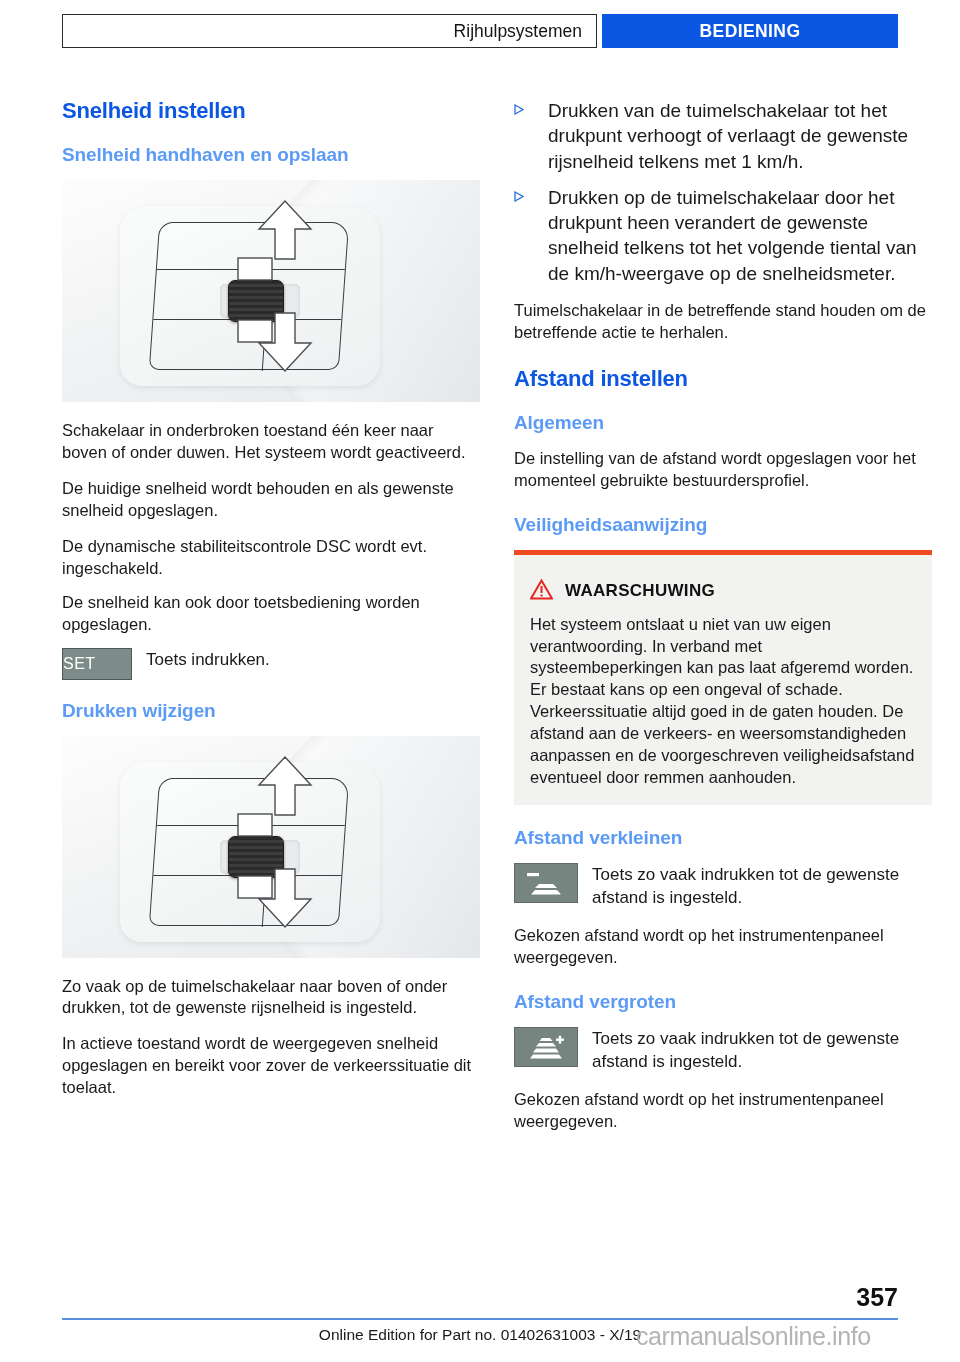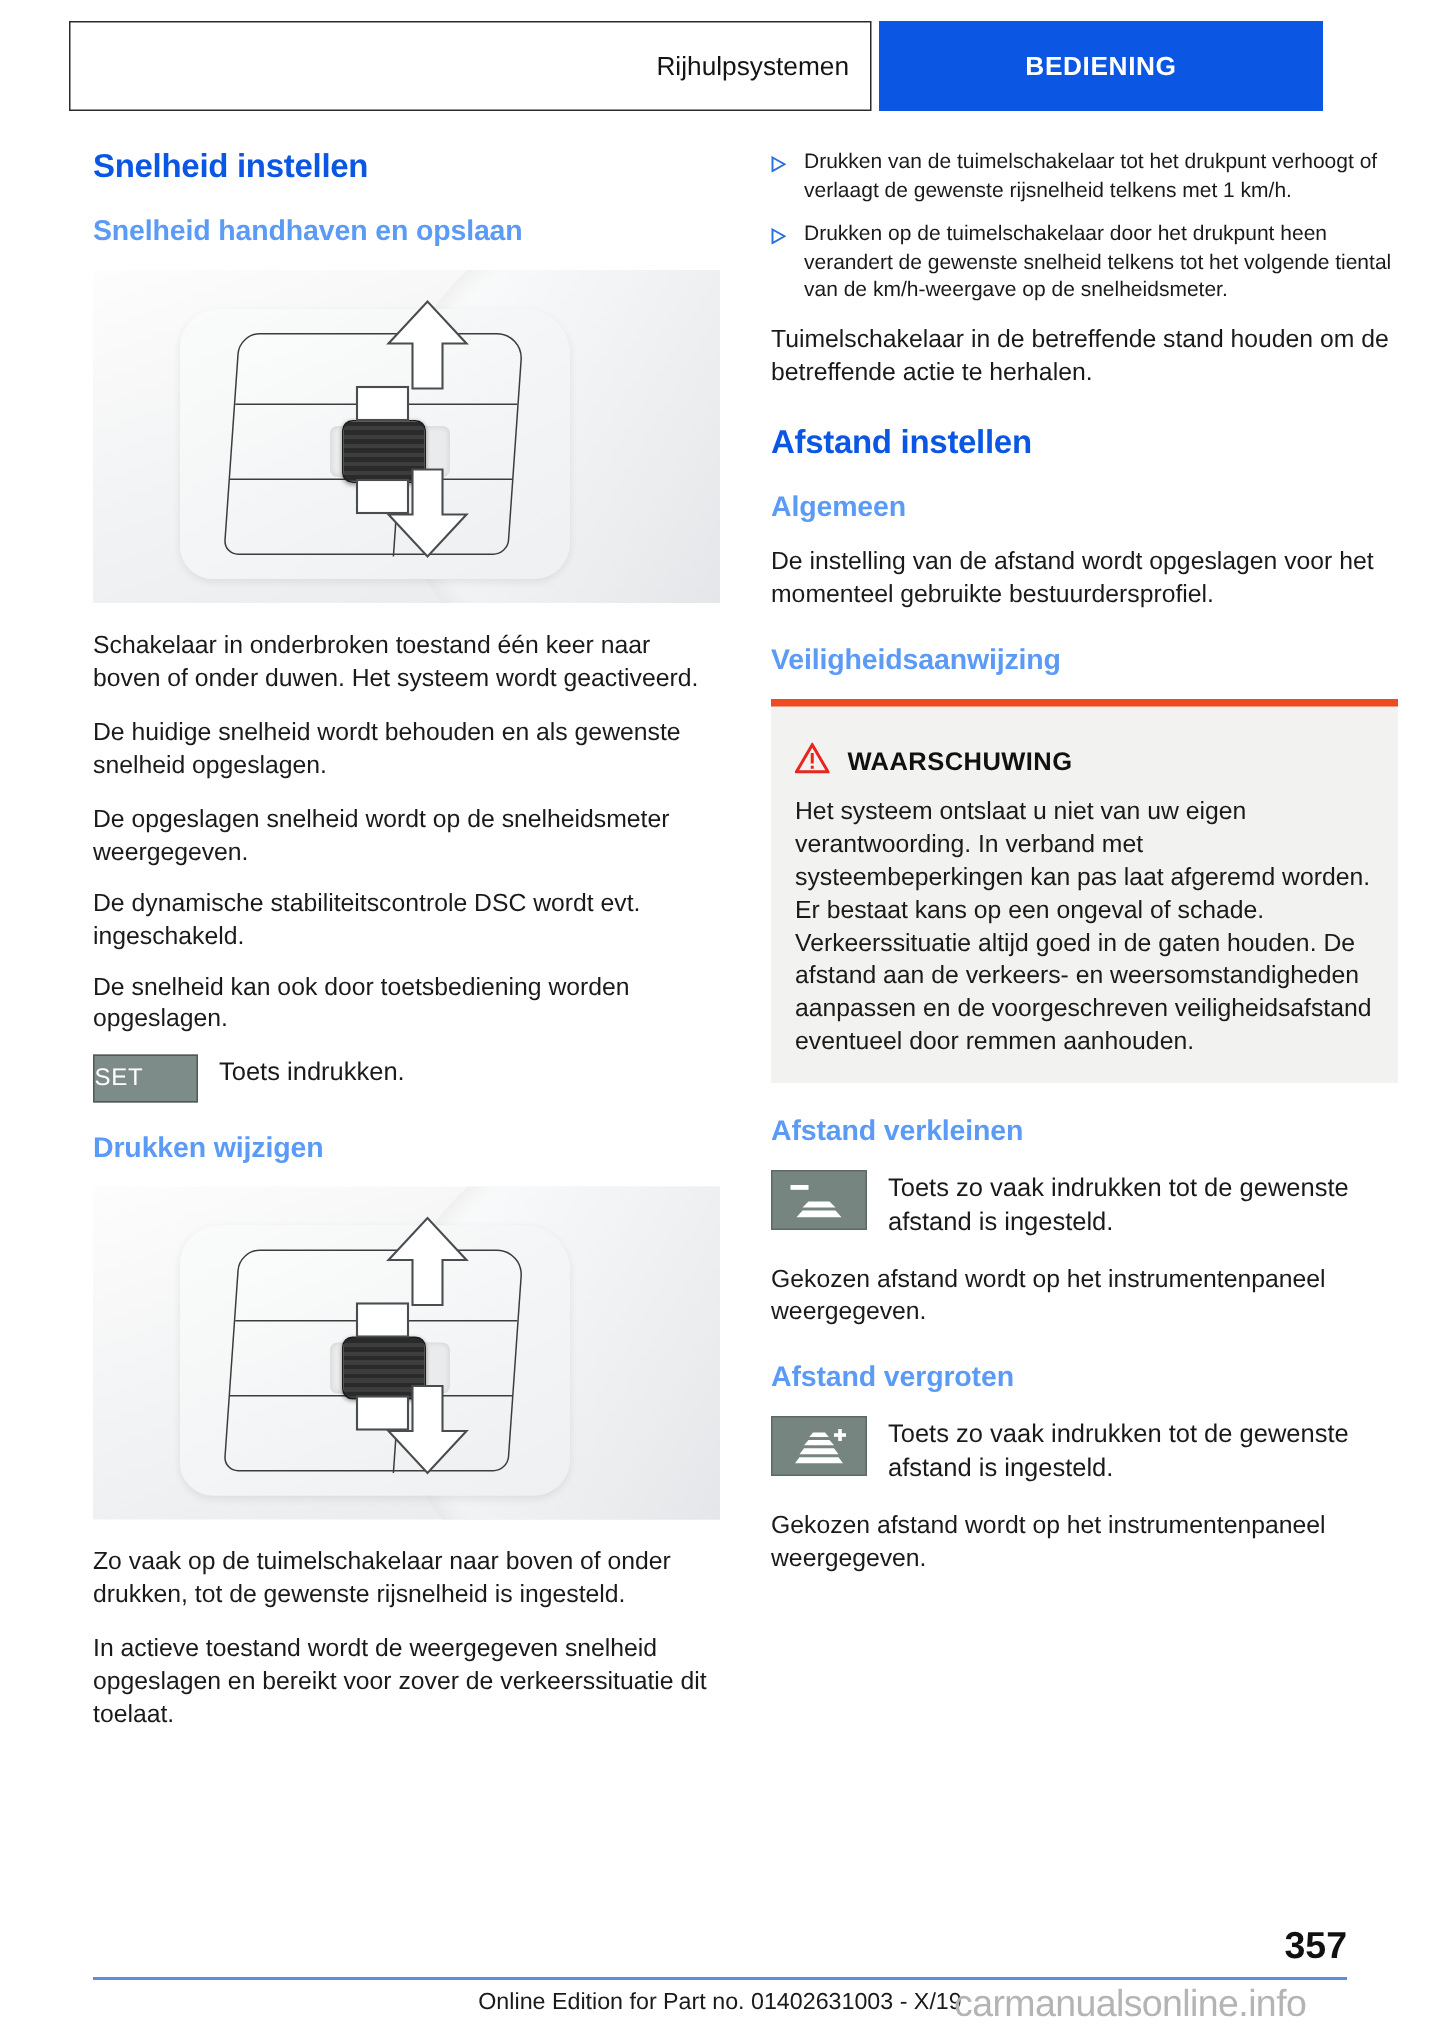--- a/index.html
+++ b/index.html
@@ -6,21 +6,21 @@
   html, body {
     width:960px; height:1362px;
     background:#ffffff;
     font-family:"Liberation Sans", sans-serif;
     color:#1a1a1a;
     overflow:hidden;
   }
   .page { position:relative; width:960px; height:1362px; }
 
   
-  .header { position:absolute; left:46px; top:14px; width:836px; height:60px; display:flex; }
+  .header { position:absolute; left:62px; top:14px; width:836px; height:34px; display:flex; }
   .header-left {
     flex:1 1 auto; border:1.5px solid #2b2b2b; background:#fff;
     display:flex; align-items:center; justify-content:flex-end;
     padding-right:14px;
   }
   .header-left span { font-size:17.5px; color:#141414; }
   .header-right {
     width:296px; background:#0b57e3; margin-left:5px;
     display:flex; align-items:center; justify-content:center;
   }
@@ -102,21 +102,21 @@
   }
   .key-img {
     flex:0 0 auto; width:64px; height:40px;
     background:#76857f; border:1px solid #5c6966;
     display:flex; align-items:center; justify-content:center;
   }
 
   
   ul.bullets { list-style:none; margin-bottom:14px; }
   ul.bullets li {
-    display:flex; gap:12px; font-size:14px; line-height:1.33;
+    display:flex; gap:24px; font-size:19px; line-height:1.33;
     margin-bottom:11px; color:#1a1a1a;
   }
   .bullet-tri {
     flex:0 0 auto; width:10px; margin-top:6px;
   }
   .bullet-tri svg { display:block; }
 
   
   .warnbox {
     background:#f2f2f0; border-top:5px solid #f04b20;
@@ -178,21 +178,20 @@
       <svg class="arrows" viewBox="0 0 418 222">
         <polygon points="194,40 224,40 224,24 252,50 224,76 224,60 194,60" transform="rotate(-90 223 50)" fill="#ffffff" stroke="#4a4d50" stroke-width="1.4"></polygon>
         <rect x="176" y="78" width="34" height="22" fill="#ffffff" stroke="#4a4d50" stroke-width="1.4"></rect>
         <rect x="176" y="140" width="34" height="22" fill="#ffffff" stroke="#4a4d50" stroke-width="1.4"></rect>
         <polygon points="194,152 224,152 224,136 252,162 224,188 224,172 194,172" transform="rotate(90 223 162)" fill="#ffffff" stroke="#4a4d50" stroke-width="1.4"></polygon>
       </svg>
     </div>
 
     <p class="body">Schakelaar in onderbroken toestand één keer naar boven of onder duwen. Het systeem wordt geactiveerd.</p>
     <p class="body">De huidige snelheid wordt behouden en als gewenste snelheid opgeslagen.</p>
-    <p class="body tight">De opgeslagen snelheid wordt op de snelheidsmeter weergegeven.</p>
     <p class="body tight">De dynamische stabiliteitscontrole DSC wordt evt. ingeschakeld.</p>
     <p class="body tight">De snelheid kan ook door toetsbediening worden opgeslagen.</p>
 
     <div class="keyrow">
       <div class="key-set">
         <span>SET</span>
       </div>
       <p>Toets indrukken.</p>
     </div>
 

